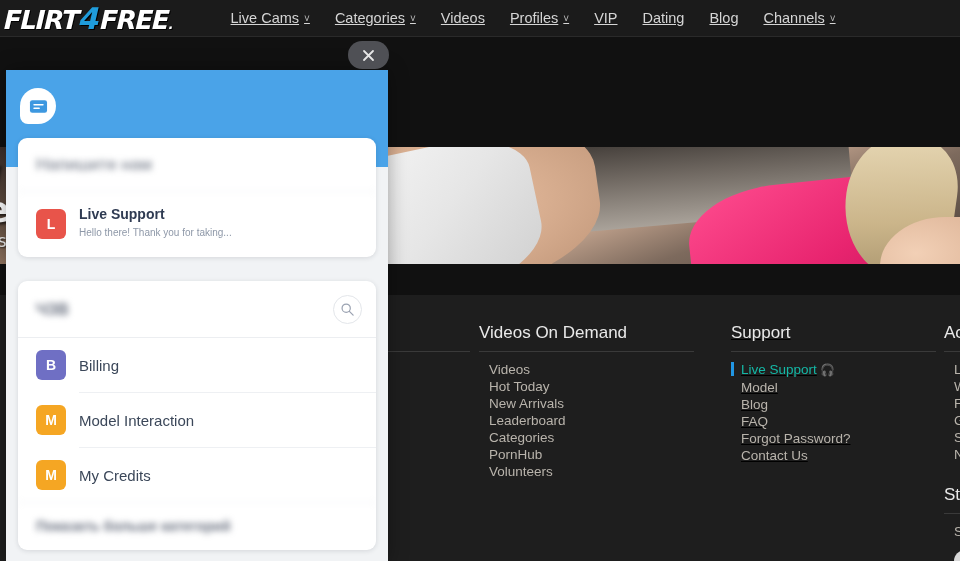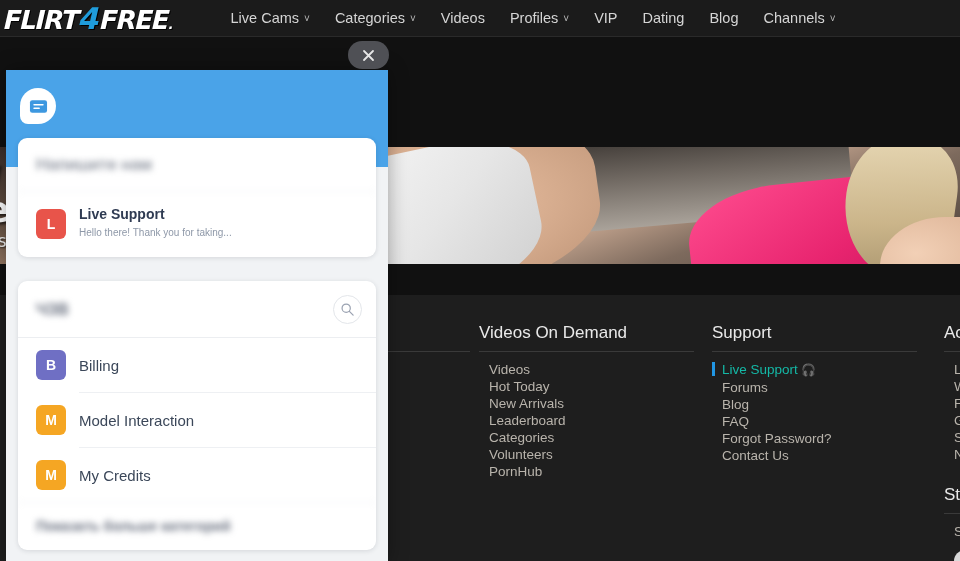--- a/index.html
+++ b/index.html
@@ -28,21 +28,21 @@
     color: #ffffff;
     text-shadow: 1px 1px 0 #000;
     transform: skewX(-2deg);
   }
   .logo .lg-1, .logo .lg-3 { color:#fff; }
   .logo .lg-2 { color:#1f9cdb; font-size: 30px; padding: 0 1px; }
   .logo .lg-dot { color:#fff; font-size: 13px; }
   .nav { display: flex; align-items: center; margin-left: 58px; gap: 25px; }
   .nav-item {
     color: #d5d5d5; font-size: 14.5px; white-space: nowrap;
-    display: flex; align-items: center; gap: 5px; cursor: pointer;
+    display: flex; align-items: center; gap: 5px; cursor: pointer; text-decoration: underline;
   }
   .caret { font-size: 10px; color:#bdbdbd; line-height: 1; position: relative; top: 1px; }
 
   
   .banner {
     position: absolute; left: 0; top: 147px; width: 960px; height: 117px;
     overflow: hidden;
     background: linear-gradient(160deg,#3a2e2a 0%, #6d5848 18%, #c9a187 35%, #e4c3ad 48%, #cfae97 60%, #7d6a5d 76%, #4a3f38 100%);
   }
   .banner .skin {
@@ -108,21 +108,21 @@
   .footer {
     position: absolute; left: 0; top: 295px; width: 960px; height: 266px;
     background: #1e1e1e;
     padding-top: 28px;
     z-index: 2;
   }
   .fcols { position: relative; height: 100%; }
   .fcol { position: absolute; top: 0; }
   .fcol-hidden   { left: 300px; width: 170px; }
   .fcol-vod      { left: 479px; width: 215px; }
-  .fcol-support  { left: 712px; width: 205px; }
+  .fcol-support  { left: 731px; width: 205px; text-decoration: underline; }
   .fcol-account  { left: 944px; width: 170px; }
   .fcol-h {
     color: #e9e9e9; font-size: 17px; font-weight: 400;
     font-family: "Liberation Sans", sans-serif;
     padding-bottom: 8px; white-space: nowrap;
   }
   .fcol-rule { border-bottom: 1px solid #3a3a3a; width: 100%; }
   .fcol ul { list-style: none; padding-top: 9px; }
   .fcol li {
     color: #b9b4ac; font-size: 13.5px; line-height: 17px;
@@ -312,31 +312,31 @@
 
       <div class="fcol fcol-vod">
         <div class="fcol-h">Videos On Demand</div>
         <div class="fcol-rule"></div>
         <ul id="col-vod">
             <li><span>Videos</span></li>
             <li><span>Hot Today</span></li>
             <li><span>New Arrivals</span></li>
             <li><span>Leaderboard</span></li>
             <li><span>Categories</span></li>
+            <li><span>PornHub</span></li>
             <li><span>Volunteers</span></li>
-            <li><span>PornHub</span></li>
           </ul>
       </div>
 
       <div class="fcol fcol-support">
         <div class="fcol-h">Support</div>
         <div class="fcol-rule"></div>
         <ul id="col-support">
             <li class="active"><span>Live Support</span><span class="headset-icon">🎧</span></li>
-            <li><span>Forums</span></li>
+            <li><span>Model</span></li>
             <li><span>Blog</span></li>
             <li><span>FAQ</span></li>
             <li><span>Forgot Password?</span></li>
             <li><span>Contact Us</span></li>
           </ul>
       </div>
 
       <div class="fcol fcol-account">
         <div class="fcol-h">Account</div>
         <div class="fcol-rule"></div>

